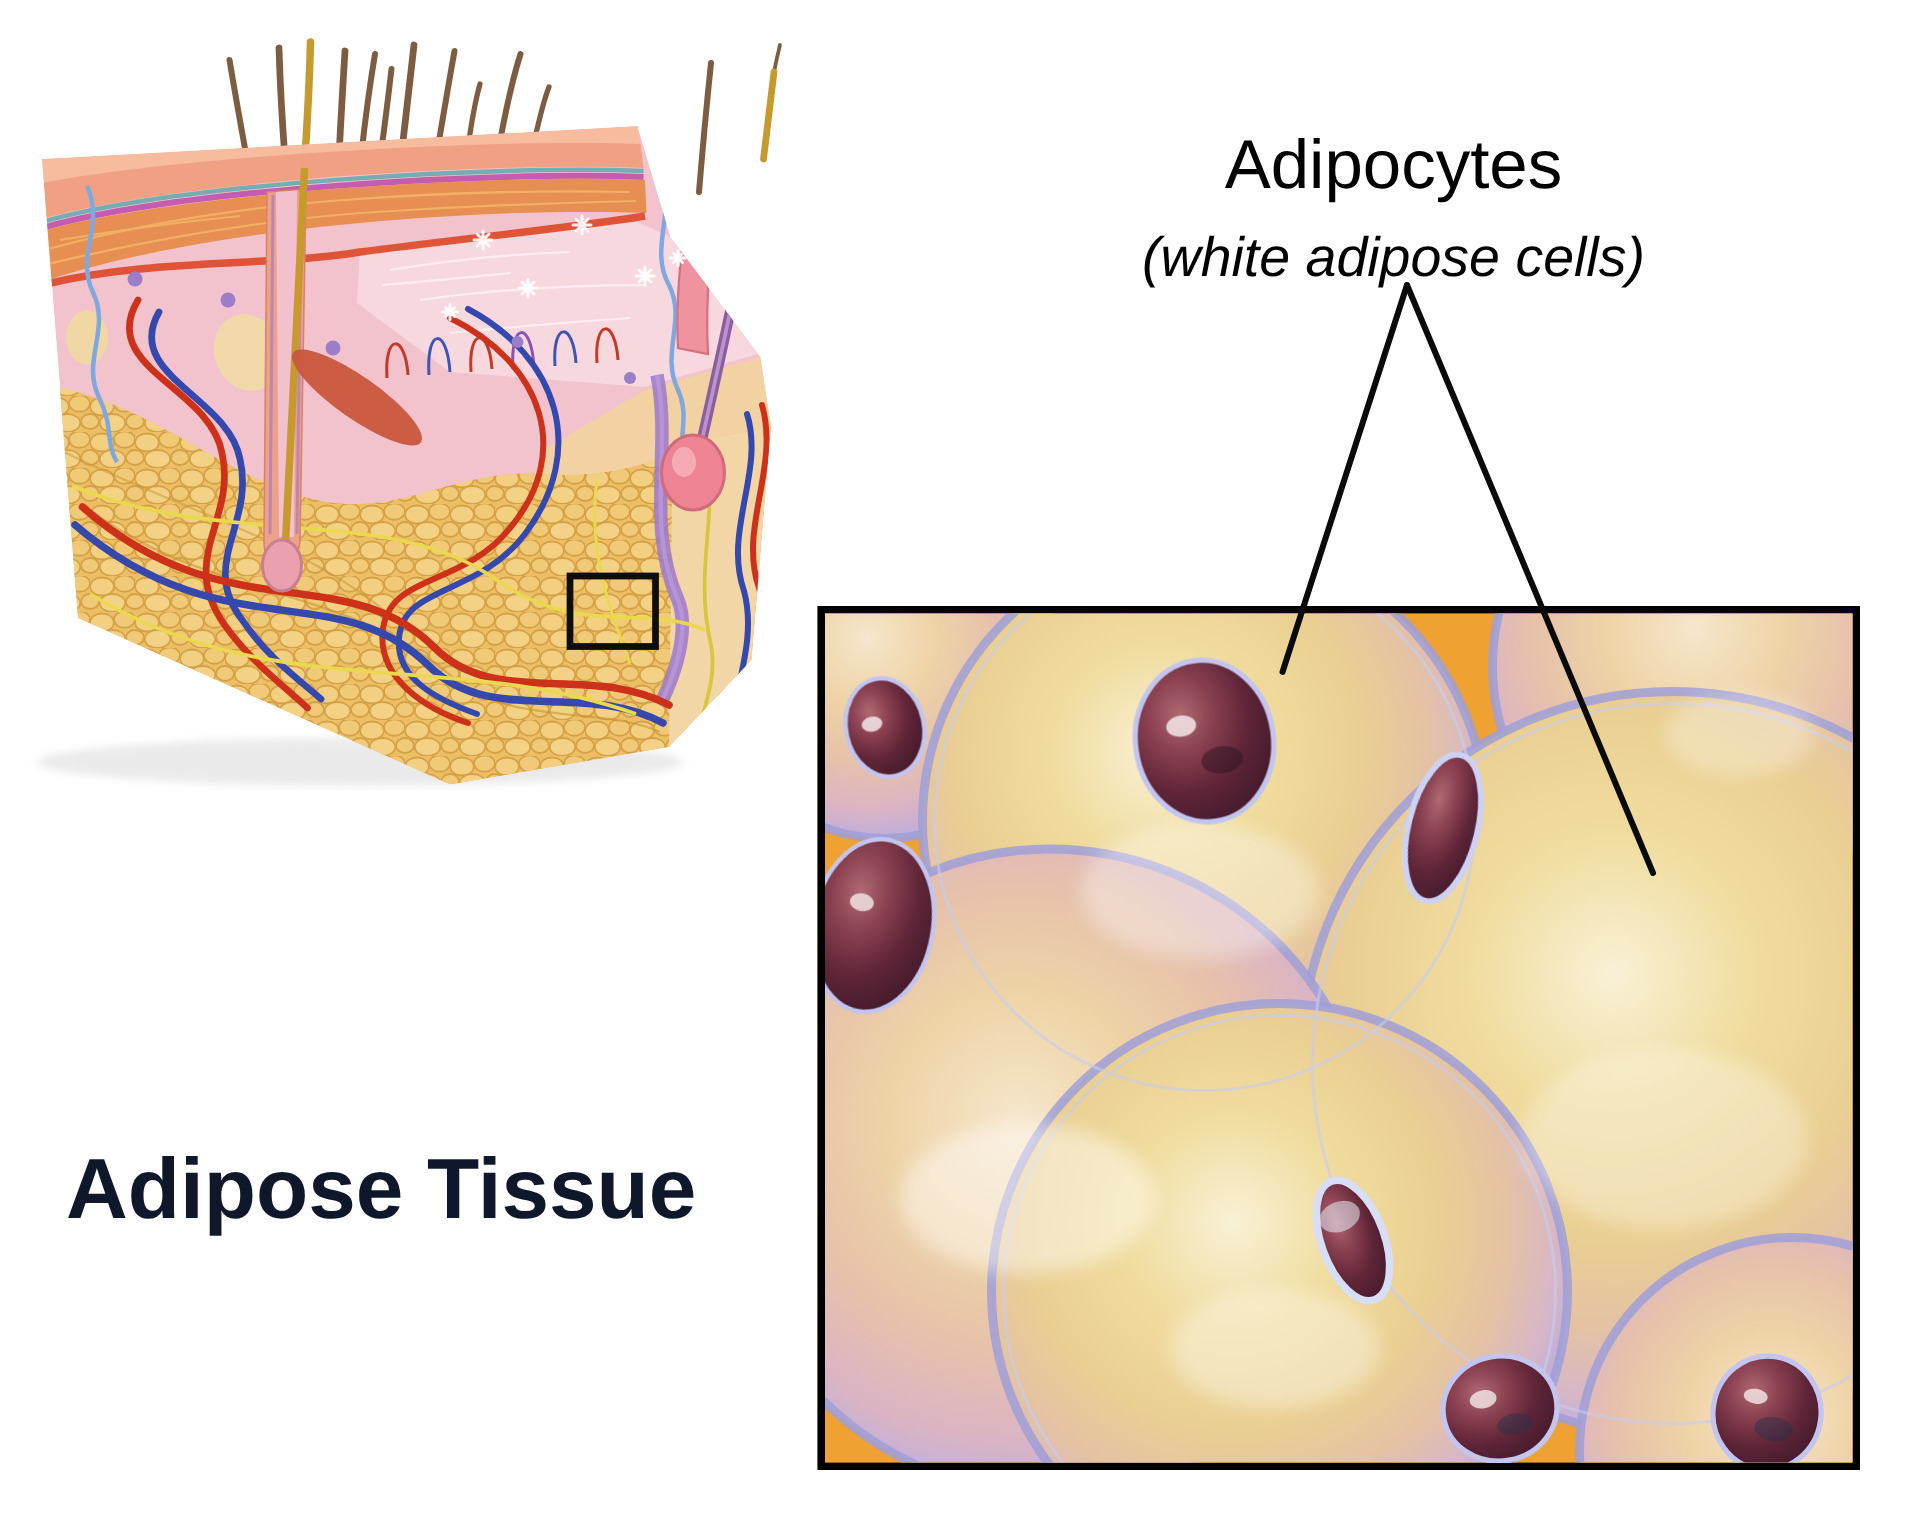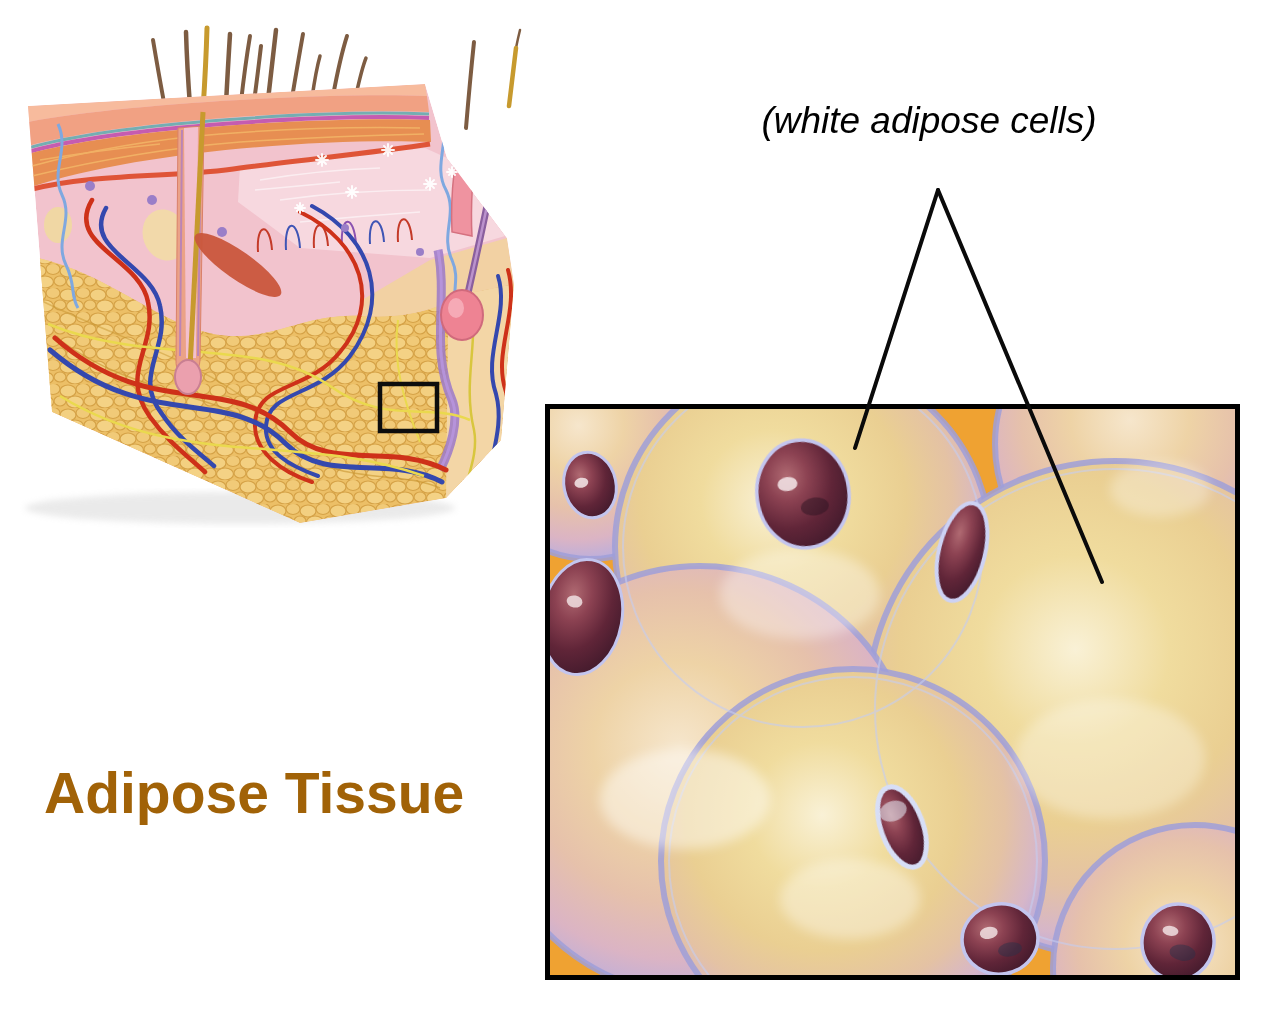--- a/index.html
+++ b/index.html
@@ -16,21 +16,21 @@
   .inset svg{display:block;width:685px;height:566px;}
   .pointer-svg{position:absolute;left:0;top:0;width:1280px;height:1024px;z-index:5;pointer-events:none;}
   .callout{
     position:absolute;left:929px;top:84px;transform:translateX(-50%);
     text-align:center;color:#000000;z-index:6;white-space:nowrap;
   }
   .callout-title{font-size:46px;line-height:1.1;font-weight:400;}
   .callout-sub{font-size:37px;line-height:1.1;font-style:italic;margin-top:17px;}
   .page-title{
     position:absolute;left:44px;top:760px;font-size:57px;font-weight:700;
-    color:#a16207;z-index:6;white-space:nowrap;letter-spacing:0px;
+    color:#0f172a;z-index:6;white-space:nowrap;letter-spacing:0px;
   }
 </style>
 </head>
 <body>
 
 <svg class="skin-svg" viewBox="0 0 560 540">
   <defs>
     <pattern id="fatP" width="30" height="24" patternUnits="userSpaceOnUse">
       <ellipse cx="8" cy="7" rx="8" ry="6" fill="#f5d488" stroke="#cf9a3e" stroke-width="1.2"></ellipse>
       <ellipse cx="23" cy="5" rx="7" ry="5.5" fill="#f2cd7c" stroke="#cf9a3e" stroke-width="1.2"></ellipse>
@@ -277,16 +277,17 @@
     </g>
   </svg>
 </div>
 
 <svg class="pointer-svg" viewBox="0 0 1280 1024">
   <line x1="938" y1="190" x2="855" y2="448" stroke="#0a0a0a" stroke-width="4" stroke-linecap="round"></line>
   <line x1="938" y1="190" x2="1102" y2="582" stroke="#0a0a0a" stroke-width="4" stroke-linecap="round"></line>
 </svg>
 
 <div class="callout">
+  <div class="callout-title">Adipocytes</div>
   <div class="callout-sub">(white adipose cells)</div>
 </div>
 
 <div class="page-title">Adipose Tissue</div>
 
 </body></html>

